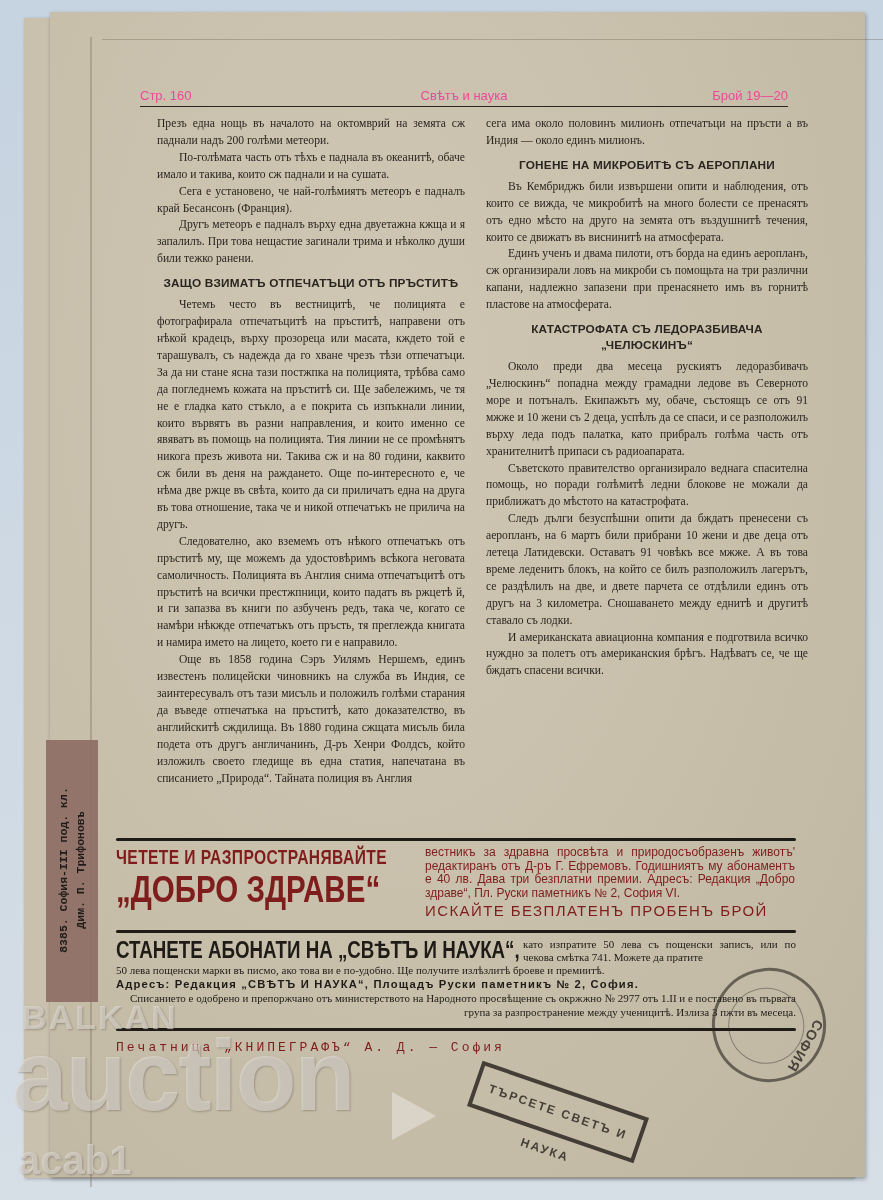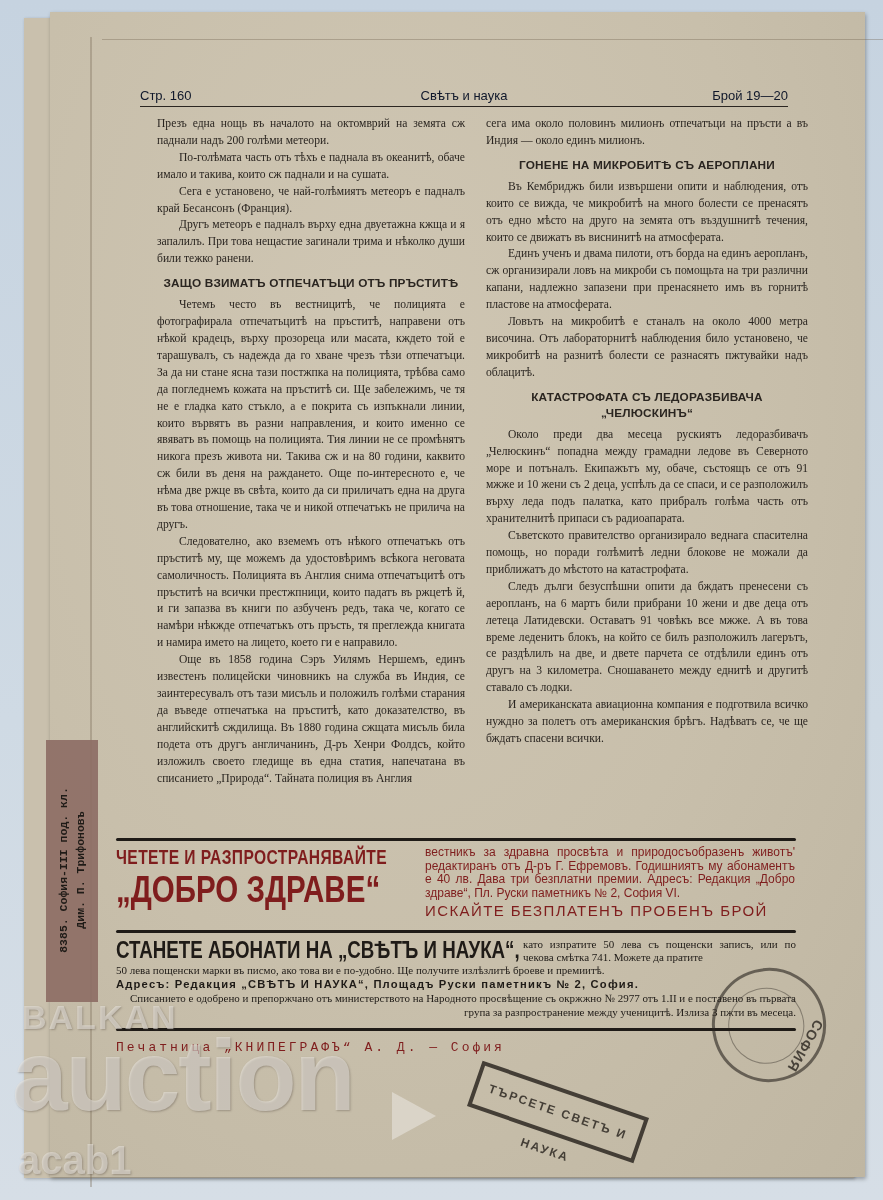--- a/index.html
+++ b/index.html
@@ -15,21 +15,21 @@
   .page {
     position:absolute; left:50px; top:12px; width:815px; height:1165px;
     background: radial-gradient(ellipse at 40% 30%, #cfc6b3 0%, #c8bfab 55%, #bfb6a2 100%);
     box-shadow: 1px 2px 4px rgba(0,0,0,.3);
   }
   .fold-line { position:absolute; left:40px; top:25px; width:2px; height:1150px; background:rgba(120,105,85,.35); }
   .top-crease { position:absolute; left:52px; top:27px; width:810px; height:1px; background:rgba(110,95,75,.35); }
 
   .header {
     position:absolute; left:140px; top:84px; width:648px; height:22px;
-    border-bottom:1.5px solid #2b2621; color:#0f172a;
+    border-bottom:1.5px solid #2b2621; color:#ec4899;
     font-family:"Liberation Sans Narrow","Liberation Sans",sans-serif; font-size:13px;
   }
   .header .l { position:absolute; left:0; top:4px; }
   .header .c { position:absolute; left:0; right:0; text-align:center; top:4px; }
   .header .r { position:absolute; right:0; top:4px; }
 
   .col { position:absolute; color:#2a2520; font-size:11.6px; line-height:16.9px; text-align:justify;margin-left:20px; }
   .col-left { left:137px; top:116px; width:308px; }
   .col-right { left:466px; top:116px; width:322px; }
   .col p { margin:0; text-indent:22px; }
@@ -145,21 +145,20 @@
   <p>Четемъ често въ вестницитѣ, че полицията е фотографирала отпечатъцитѣ на пръститѣ, направени отъ нѣкой крадецъ, върху прозореца или масата, кждето той е тарашувалъ, съ надежда да го хване чрезъ тѣзи отпечатъци. За да ни стане ясна тази постжпка на полицията, трѣбва само да погледнемъ кожата на пръститѣ си. Ще забележимъ, че тя не е гладка като стъкло, а е покрита съ изпъкнали линии, които вървятъ въ разни направления, и които именно се явяватъ въ помощь на полицията. Тия линии не се промѣнятъ никога презъ живота ни. Такива сж и на 80 години, каквито сж били въ деня на раждането. Още по-интересното е, че нѣма две ржце въ свѣта, които да си приличатъ една на друга въ това отношение, така че и никой отпечатъкъ не прилича на другъ.</p>
   <p>Следователно, ако вземемъ отъ нѣкого отпечатъкъ отъ пръститѣ му, ще можемъ да удостовѣримъ всѣкога неговата самоличность. Полицията въ Англия снима отпечатъцитѣ отъ пръститѣ на всички престжпници, които падатъ въ ржцетѣ й, и ги запазва въ книги по азбученъ редъ, така че, когато се намѣри нѣкжде отпечатъкъ отъ пръсть, тя преглежда книгата и намира името на лицето, което ги е направило.</p>
   <p>Още въ 1858 година Сэръ Уилямъ Нершемъ, единъ известенъ полицейски чиновникъ на служба въ Индия, се заинтересувалъ отъ тази мисъль и положилъ голѣми старания да въведе отпечатъка на пръститѣ, като доказателство, въ английскитѣ сждилища. Въ 1880 година сжщата мисъль била подета отъ другъ англичанинъ, Д-ръ Хенри Фолдсъ, който изложилъ своето гледище въ една статия, напечатана въ списанието „Природа“. Тайната полиция въ Англия</p>
 </div>
 
 <div class="col col-right">
   <p class="noind">сега има около половинъ милионъ отпечатъци на пръсти а въ Индия — около единъ милионъ.</p>
   <h3>ГОНЕНЕ НА МИКРОБИТѢ СЪ АЕРОПЛАНИ</h3>
   <p>Въ Кембриджъ били извършени опити и наблюдения, отъ които се вижда, че микробитѣ на много болести се пренасятъ отъ едно мѣсто на друго на земята отъ въздушнитѣ течения, които се движатъ въ виснинитѣ на атмосферата.</p>
   <p>Единъ ученъ и двама пилоти, отъ борда на единъ аеропланъ, сж организирали ловъ на микроби съ помощьта на три различни капани, надлежно запазени при пренасянето имъ въ горнитѣ пластове на атмосферата.</p>
-  <p>Ловътъ на микробитѣ е станалъ на около 4000 метра височина. Отъ лабораторнитѣ наблюдения било установено, че микробитѣ на разнитѣ болести се разнасятъ пжтувайки надъ облацитѣ.</p>
   <h3>КАТАСТРОФАТА СЪ ЛЕДОРАЗБИВАЧА „ЧЕЛЮСКИНЪ“</h3>
   <p>Около преди два месеца рускиятъ ледоразбивачъ „Челюскинъ“ попадна между грамадни ледове въ Северното море и потъналъ. Екипажътъ му, обаче, състоящъ се отъ 91 мжже и 10 жени съ 2 деца, успѣлъ да се спаси, и се разположилъ върху леда подъ палатка, като прибралъ голѣма часть отъ хранителнитѣ припаси съ радиоапарата.</p>
   <p>Съветското правителство организирало веднага спасителна помощь, но поради голѣмитѣ ледни блокове не можали да приближатъ до мѣстото на катастрофата.</p>
   <p>Следъ дълги безуспѣшни опити да бждатъ пренесени съ аеропланъ, на 6 мартъ били прибрани 10 жени и две деца отъ летеца Латидевски. Оставатъ 91 човѣкъ все мжже. А въ това време леденитъ блокъ, на който се билъ разположилъ лагерътъ, се раздѣлилъ на две, и двете парчета се отдѣлили единъ отъ другъ на 3 километра. Сношаването между еднитѣ и другитѣ ставало съ лодки.</p>
   <p>И американската авиационна компания е подготвила всичко нуждно за полетъ отъ американския брѣгъ. Надѣватъ се, че ще бждатъ спасени всички.</p>
 </div>
 
 <div class="rule" style="top:838px;"></div>
 
 <div class="ad1">

